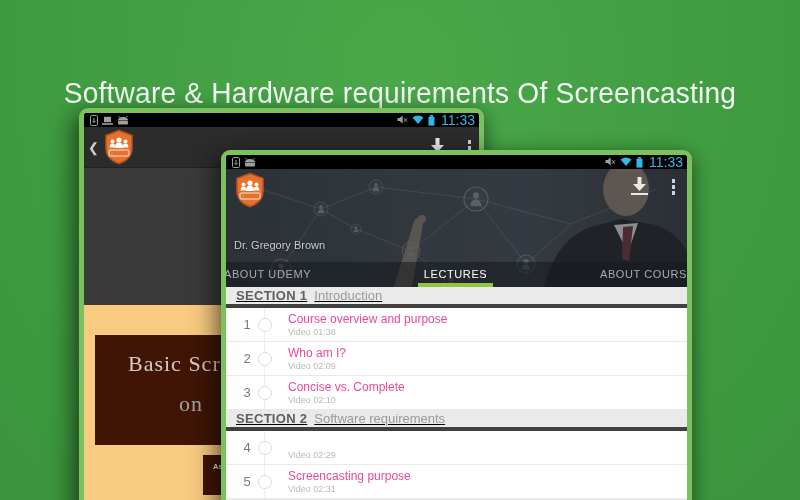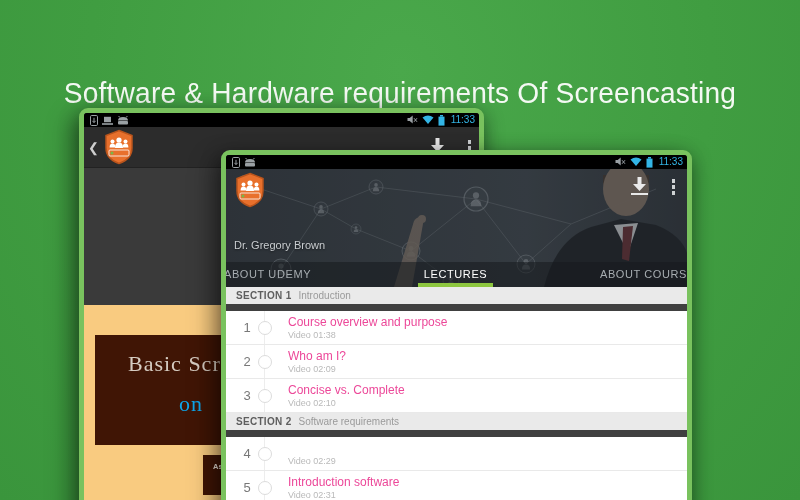--- a/index.html
+++ b/index.html
@@ -18,31 +18,31 @@
   .tablet{
     position:absolute;box-sizing:border-box;border:5px solid #79c25e;border-radius:9px;
     background:#000;box-shadow:0 6px 20px rgba(0,0,0,.45),-10px 8px 24px rgba(0,0,0,.28);
   }
   .tablet .screen{width:100%;height:100%;border-radius:3px;overflow:hidden;display:flex;flex-direction:column;background:#3b3b3b;}
   .back-tab{left:79px;top:108px;width:405px;height:420px;z-index:1;}
   .front-tab{left:221px;top:150px;width:471px;height:380px;z-index:2;}
   
   .statusbar{height:14px;background:#000;display:flex;align-items:center;padding:0 4px;flex:none;}
   .statusbar .sp{flex:1;}
-  .statusbar .time{color:#33b5e5;font-size:10px;margin-left:4px;line-height:14px;}
+  .statusbar .time{color:#33b5e5;font-size:14px;margin-left:4px;line-height:14px;}
   .sicon{display:inline-flex;align-items:center;margin:0 2px;}
   
   .actionbar{height:40px;background:#2c2c2c;display:flex;align-items:center;padding:0 8px;flex:none;border-bottom:1px solid #222;}
   .caret{color:#cfcfcf;font-size:13px;margin-right:2px;margin-left:-4px;}
   .logo{width:36px;height:36px;flex:none;}
   .darkzone{height:137px;background:#3a3a3a;flex:none;}
   .tanzone{flex:1;background:#f9cb80;position:relative;}
   .slidebox{position:absolute;left:11px;top:30px;width:215px;height:110px;background:#401505;}
   .slideline1{position:absolute;left:33px;top:16px;font-family:"Liberation Serif",serif;font-size:22px;color:#d6ccc2;letter-spacing:1px;}
-  .slideline2{position:absolute;left:84px;top:56px;font-family:"Liberation Serif",serif;font-size:22px;color:#0ea5e9;letter-spacing:1px;}
+  .slideline2{position:absolute;left:84px;top:56px;font-family:"Liberation Serif",serif;font-size:22px;color:#a3a3a3;letter-spacing:1px;}
   .capbox{position:absolute;left:119px;top:150px;width:96px;height:40px;background:#401505;color:#efe7de;font-size:7.5px;font-weight:bold;padding:7px 0 0 10px;box-sizing:border-box;}
   .capbox .l2{margin-left:18px;}
   
   .header{position:relative;height:118px;flex:none;background:#3c4248;}
   .header svg.photo{position:absolute;inset:0;}
   .hlogo{position:absolute;left:6px;top:3px;}
   .hactions{position:absolute;right:12px;top:8px;display:flex;gap:24px;align-items:flex-start;}
   .dlicon{display:block;}
   .overflow{display:flex;flex-direction:column;gap:2.5px;padding-top:2px;}
   .overflow i{width:3.5px;height:3.5px;background:#cfd2d4;display:block;}
@@ -52,21 +52,21 @@
     position:absolute;left:0;right:0;bottom:0;height:25px;background:rgba(22,26,30,.55);
     display:flex;justify-content:space-between;align-items:center;overflow:hidden;gap:36px;
   }
   .tab{position:relative;height:25px;line-height:25px;font-size:11px;letter-spacing:.6px;color:#a7adb1;padding:0 4px;flex:none;}
   .tab.left{margin-left:-6px;}
   .tab.right{margin-right:-12px;}
   .tab.active{color:#fff;text-align:center;}
   .tab.active .underline{position:absolute;left:-2px;right:-2px;bottom:0;height:4px;background:#8dc63f;}
   
   .list{flex:1;background:#fbfbfb;overflow:hidden;}
-  .sect{height:17px;background:#eaeaea;border-bottom:7px solid #404040;line-height:17px;padding-left:10px;font-size:10px;}
+  .sect{height:17px;background:#eaeaea;border-bottom:4px solid #404040;line-height:17px;padding-left:10px;font-size:13px;text-decoration:underline;}
   .slabel{color:#5e5e5e;font-weight:bold;letter-spacing:.3px;}
   .sname{color:#9a9a9a;margin-left:7px;font-weight:normal;}
   .row{height:33px;position:relative;background:#fff;border-bottom:1px solid #e9e9e9;}
   .num{position:absolute;left:12px;top:9px;width:18px;text-align:center;color:#787878;font-size:13px;}
   .tline{position:absolute;left:38px;top:0;bottom:0;width:1px;background:#ededed;}
   .check{position:absolute;left:32px;top:10px;width:12px;height:12px;border:1px solid #dcdcdc;border-radius:50%;background:#fff;}
   .rtitle{position:absolute;left:62px;top:4px;font-size:12px;color:#ec4899;}
   .rmeta{position:absolute;left:62px;top:19px;font-size:9px;color:#b9b9b9;}
 </style>
 </head>
@@ -307,19 +307,19 @@
         <div class="row">
           <span class="tline"></span>
           <span class="num">4</span>
           <span class="check"></span>
           <div class="rmeta">Video 02:29</div>
         </div>
         <div class="row">
           <span class="tline"></span>
           <span class="num">5</span>
           <span class="check"></span>
-          <div class="rtitle">Introduction software</div>
+          <div class="rtitle">Screencasting purpose</div>
           <div class="rmeta">Video 02:31</div>
         </div>
         <div class="sect"><span class="slabel">SECTION 3</span><span class="sname">Hardware requirements</span></div>
       </div>
   </div>
 </div>
 
 </body></html>

